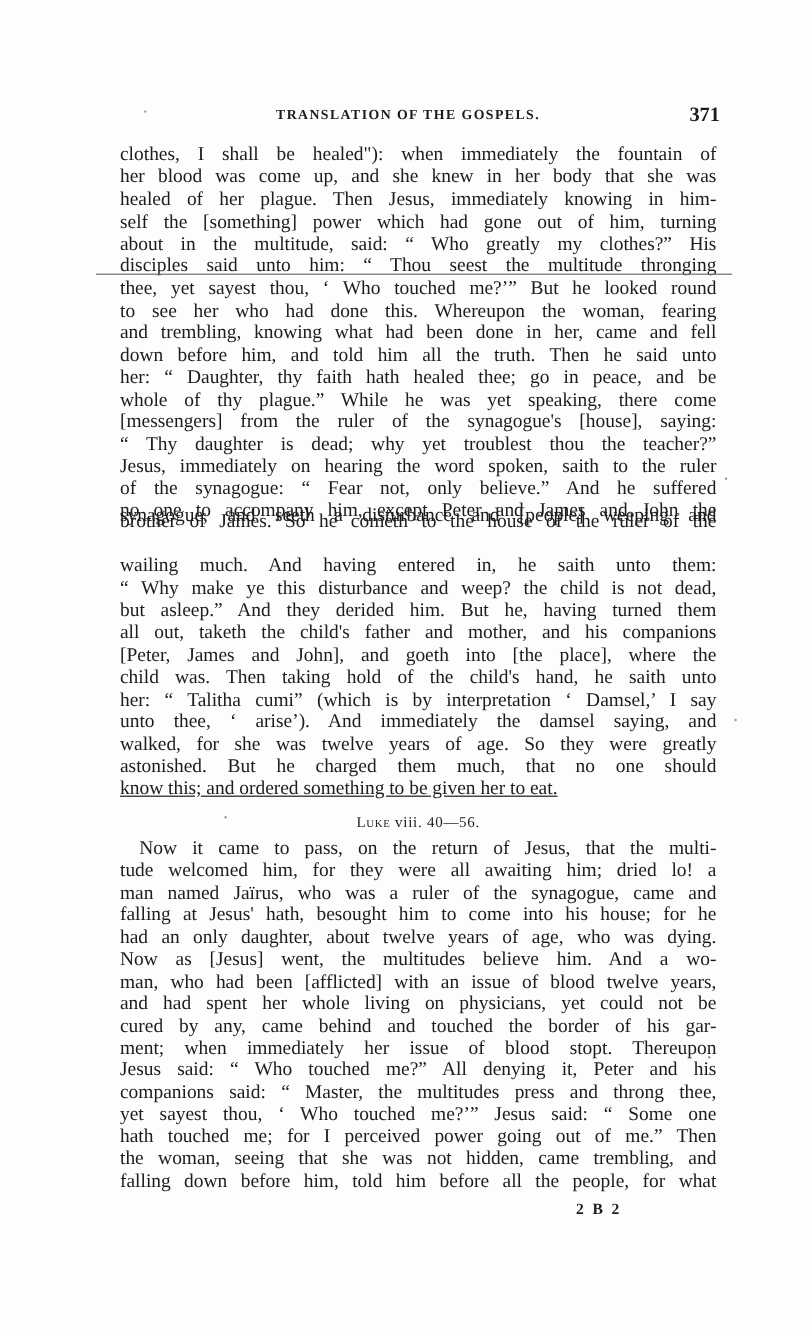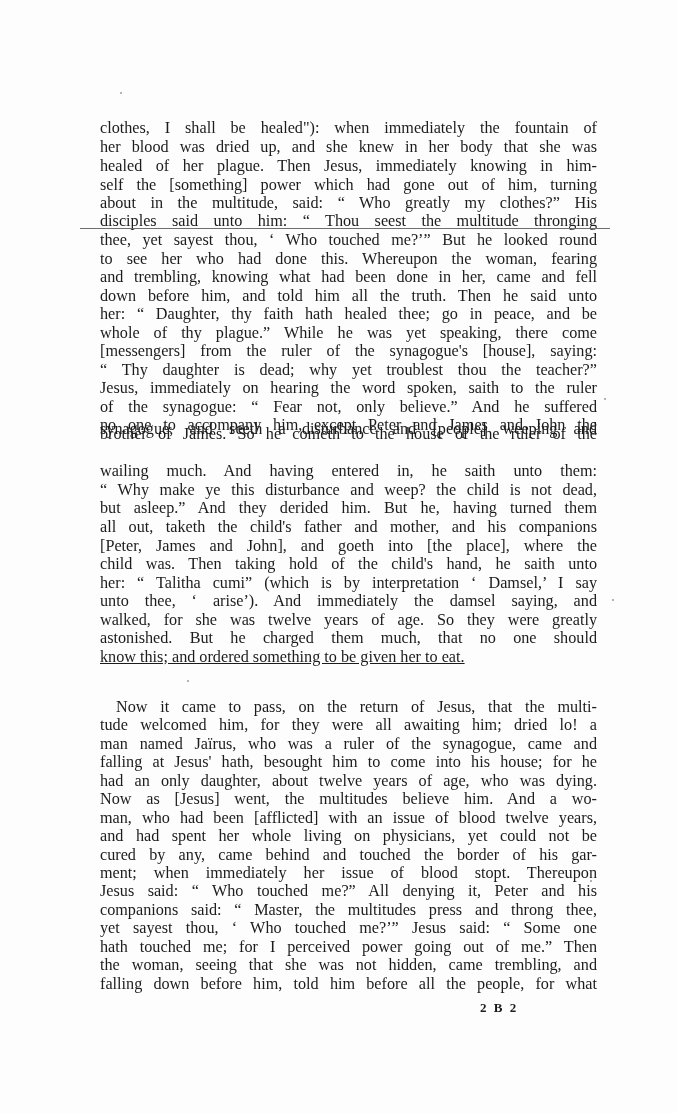--- a/index.html
+++ b/index.html
@@ -19,24 +19,28 @@
                      font-size: 12.5px; letter-spacing: 0.6px; }
   .section-heading .sc { font-variant: small-caps; }
   .signature { position: absolute; top: 1000px; left: 480px; font-size: 13px; font-weight: bold; letter-spacing: 2px; }
   .speck { position: absolute; width: 2px; height: 2px; background: #9a9a9a; border-radius: 1px; }
 </style>
 </head>
 <body>
 
 <div class="page">
 
+  <div class="running-head">
+    <span class="running-title">Translation of the Gospels.</span>
+    <span class="page-number">371</span>
+  </div>
 
   <div>
     <div class="line" style="top:119px">clothes, I shall be healed"): when immediately the fountain of</div>
-    <div class="line" style="top:138px">her blood was dried up, and she knew in her body that she was</div>
+    <div class="line" style="top:138px">her blood was come up, and she knew in her body that she was</div>
     <div class="line" style="top:157px">healed of her plague. Then Jesus, immediately knowing in him-</div>
     <div class="line" style="top:176px">self the [something] power which had gone out of him, turning</div>
     <div class="line" style="top:194px">about in the multitude, said: “ Who greatly my clothes?” His</div>
     <div class="line" style="top:212px">disciples said unto him: “ Thou seest the multitude thronging</div>
     <div class="line" style="top:231px">thee, yet sayest thou, ‘ Who touched me?’” But he looked round</div>
     <div class="line" style="top:250px">to see her who had done this. Whereupon the woman, fearing</div>
     <div class="line" style="top:268px">and trembling, knowing what had been done in her, came and fell</div>
     <div class="line" style="top:287px">down before him, and told him all the truth. Then he said unto</div>
     <div class="line" style="top:305px">her: “ Daughter, thy faith hath healed thee; go in peace, and be</div>
     <div class="line" style="top:324px">whole of thy plague.” While he was yet speaking, there come</div>
@@ -55,20 +59,24 @@
     <div class="line" style="top:555px">child was. Then taking hold of the child's hand, he saith unto</div>
     <div class="line" style="top:574px">her: “ Talitha cumi” (which is by interpretation ‘ Damsel,’ I say</div>
     <div class="line" style="top:592px">unto thee, ‘ arise’). And immediately the damsel saying, and</div>
     <div class="line" style="top:611px">walked, for she was twelve years of age. So they were greatly</div>
     <div class="line" style="top:629px">astonished. But he charged them much, that no one should</div>
     <div class="line last" style="top:648px">know this; and ordered something to be given her to eat.</div>
   </div>
 
   <div class="rule"></div>
 
+  <div class="section-heading">
+    <span class="sc">Luke</span>
+    <span>viii. 40—56.</span>
+  </div>
 
   <div>
     <div class="line indent" style="top:698px">Now it came to pass, on the return of Jesus, that the multi-</div>
     <div class="line" style="top:716px">tude welcomed him, for they were all awaiting him; dried lo! a</div>
     <div class="line" style="top:735px">man named Jaïrus, who was a ruler of the synagogue, came and</div>
     <div class="line" style="top:753px">falling at Jesus' hath, besought him to come into his house; for he</div>
     <div class="line" style="top:772px">had an only daughter, about twelve years of age, who was dying.</div>
     <div class="line" style="top:790px">Now as [Jesus] went, the multitudes believe him. And a wo-</div>
     <div class="line" style="top:809px">man, who had been [afflicted] with an issue of blood twelve years,</div>
     <div class="line" style="top:827px">and had spent her whole living on physicians, yet could not be</div>

